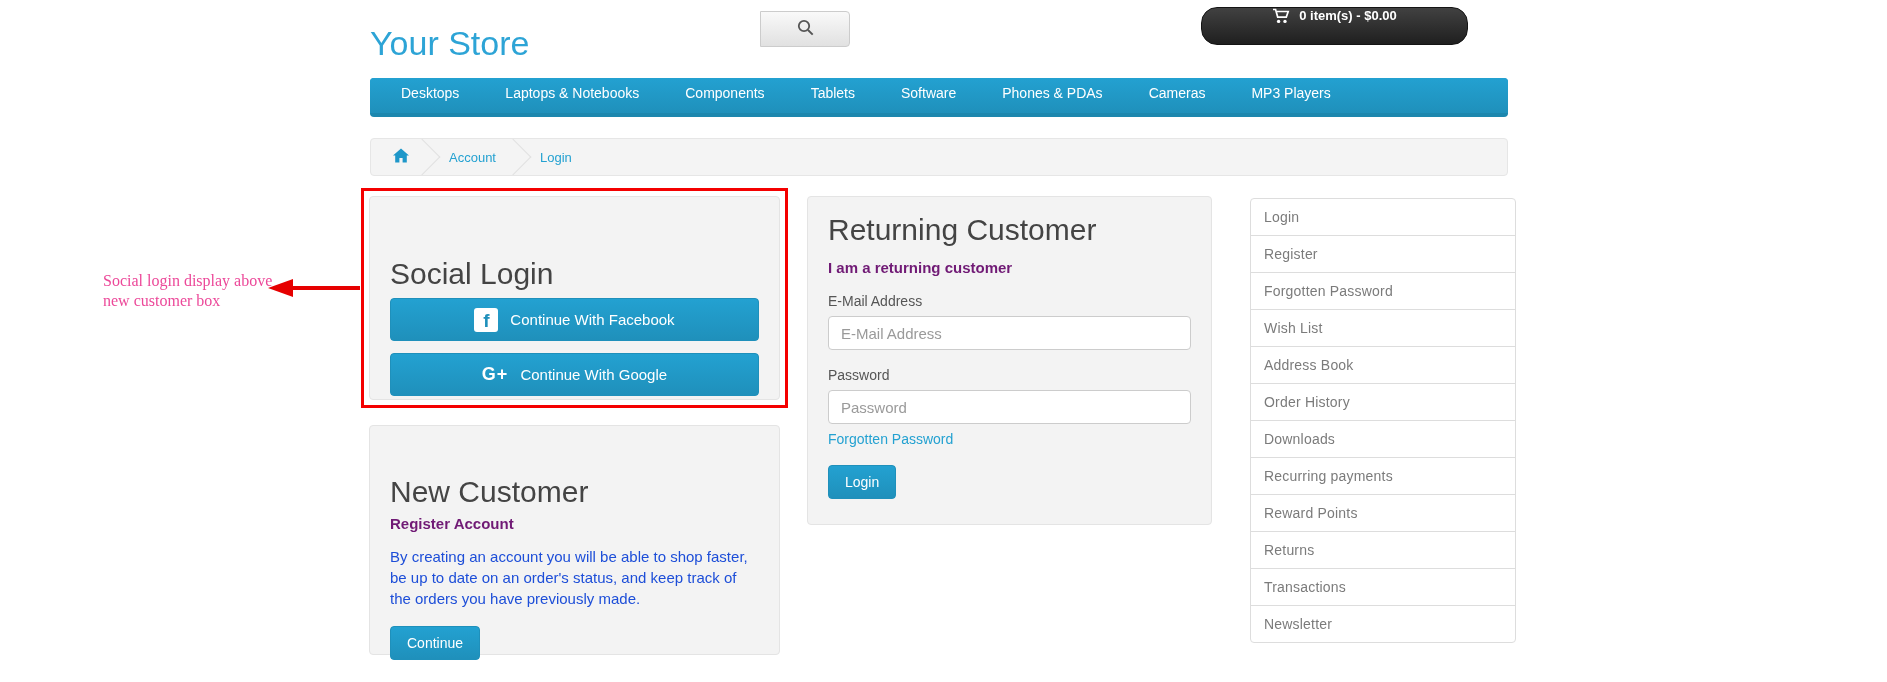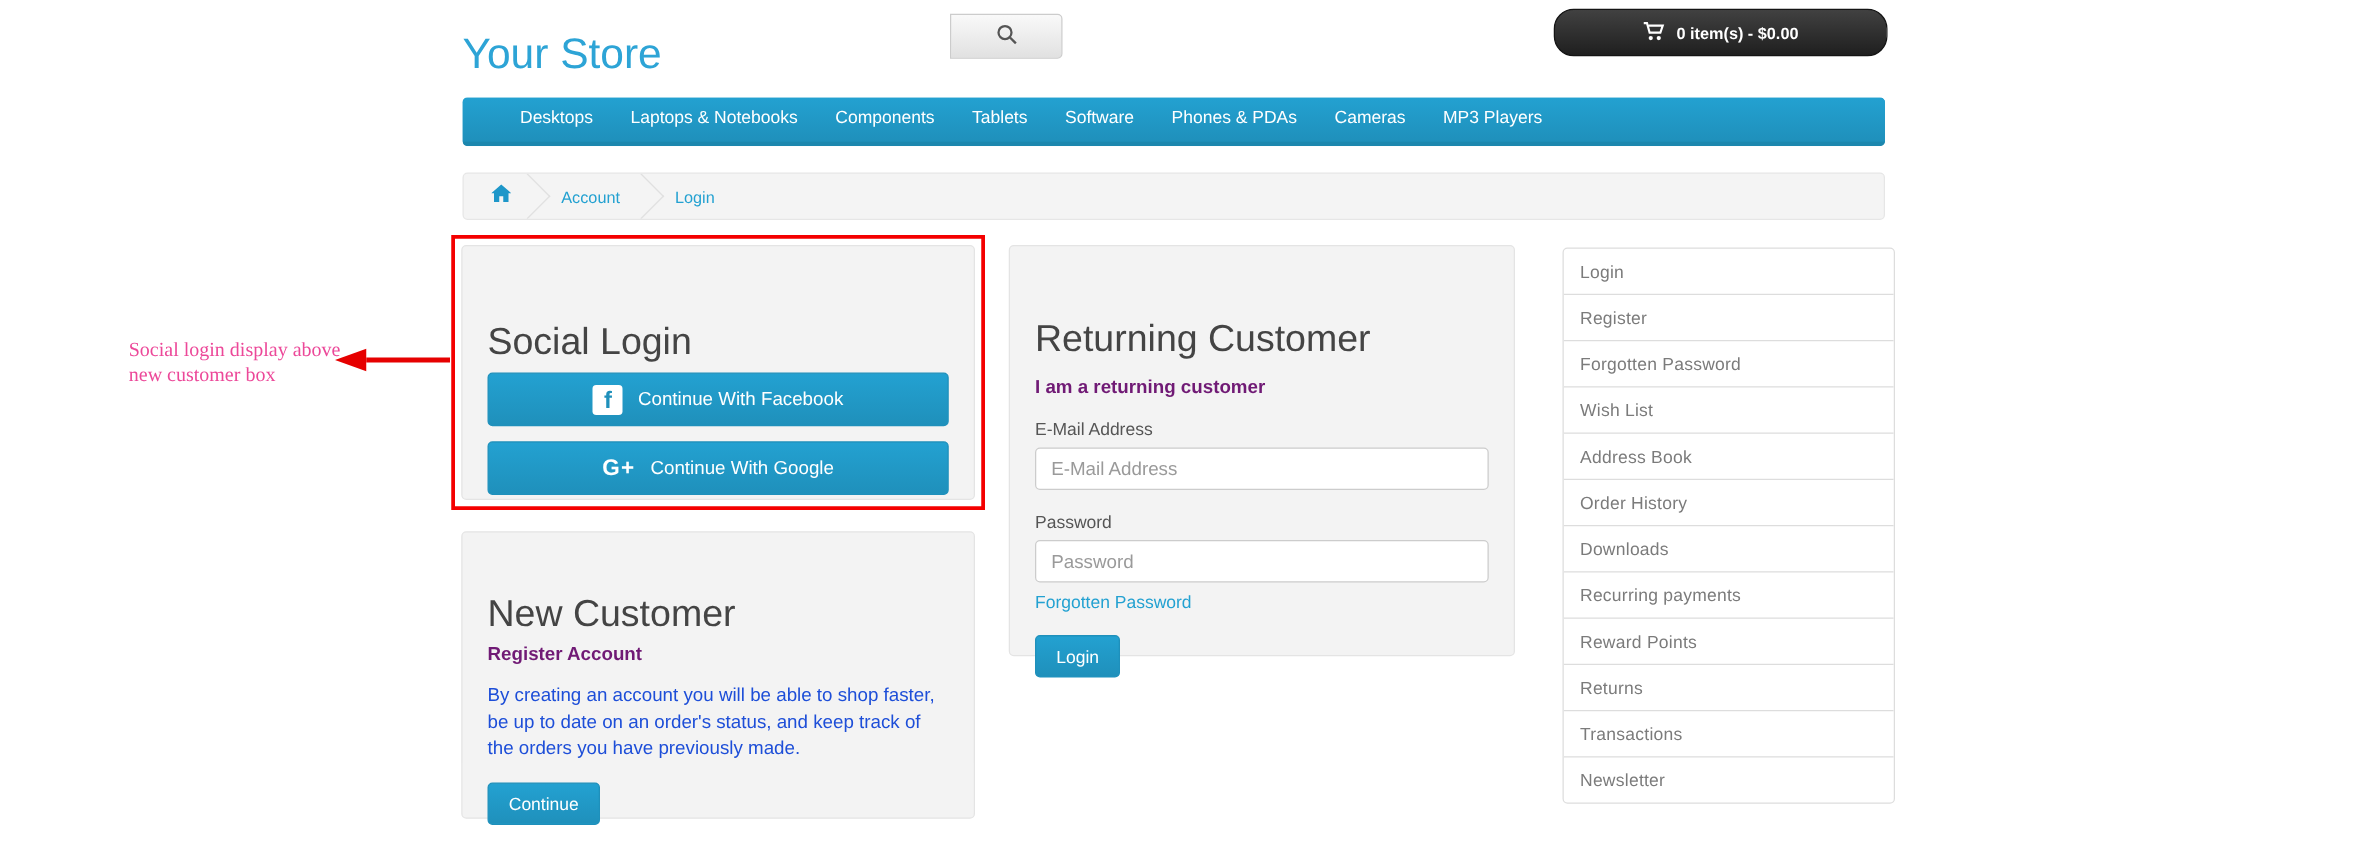--- a/index.html
+++ b/index.html
@@ -11,30 +11,30 @@
   
   .logo { position:absolute; left:1px; top:24px; font-size:34px; color:#2da4d6; cursor:pointer; }
   .search-group { position:absolute; left:391px; top:11px; width:457px; height:36px; display:flex; }
   .search-input { width:367px; height:36px; border:1px solid #ccc; border-right:none;
     border-radius:4px 0 0 4px; padding:0 14px; font-size:14px; color:#555; outline:none;
     font-family:"Liberation Sans","DejaVu Sans",sans-serif; }
   .search-input::placeholder { color:#9a9a9a; }
   .search-btn { width:90px; height:36px; border:1px solid #ccc; border-radius:0 4px 4px 0;
     background:linear-gradient(#f9f9f9,#e1e1e1); display:flex; align-items:center;
     justify-content:center; cursor:pointer; }
-  .cart-btn { position:absolute; left:874px; top:7px; width:267px; height:38px;
+  .cart-btn { position:absolute; left:832px; top:7px; width:267px; height:38px;
     background:linear-gradient(#414141,#1f1f1f); border:1px solid #141414; border-radius:16px;
-    color:#fff; font-size:13px; font-weight:bold; display:flex; align-items:center;
+    color:#fff; font-size:13px; font-weight:bold; display:flex; 
     justify-content:center; gap:9px; cursor:pointer; }
 
   
   .nav { position:absolute; left:1px; top:78px; width:1138px; height:39px;
     background:#229ac8; background-image:linear-gradient(#23a1d1,#1f90bb);
     border-bottom:4px solid #1c87ae; border-radius:4px; }
-  .nav ul { list-style:none; display:flex; height:29px; align-items:center; padding-left:31px; }
+  .nav ul { list-style:none; display:flex; height:29px; align-items:center; padding-left:16px;gap:16px; }
   .nav li { padding:0 15px; color:#fff; font-size:14px; cursor:pointer; white-space:nowrap; }
 
   
   .breadcrumb { position:absolute; left:1px; top:138px; width:1138px; height:38px;
     background:#f4f4f4; border:1px solid #e6e6e6; border-radius:4px;
     display:flex; align-items:center; overflow:hidden; padding-left:10px; }
   .bc-home { display:flex; align-items:center; padding:0 12px; cursor:pointer; }
   .bc-item { display:flex; align-items:center; }
   .bc-sep { width:26px; height:26px; border-top:1px solid #e0e0e0; border-right:1px solid #e0e0e0;
     transform:rotate(45deg); margin:0 -6px 0 -12px; flex:none; }
@@ -56,21 +56,21 @@
     font-weight:bold; font-size:19px; display:flex; align-items:flex-end; justify-content:center;
     line-height:22px; }
   .gp-badge { color:#fff; font-weight:bold; font-size:18px; letter-spacing:1px; }
 
   .newcust-box { left:0; top:425px; width:411px; height:230px; }
   .newcust-box .box-title { margin-top:33px; }
   .newcust-box .box-sub { margin-top:7px; }
   .newcust-box p { margin-top:14px; font-size:15px; color:#1d4ed8; line-height:21px; }
 
   .returning-box { left:438px; top:196px; width:405px; height:329px; }
-  .returning-box .box-title { margin-top:42px; }
+  .returning-box .box-title { }
   .returning-box .box-sub { margin-top:13px; }
   .field-label { display:block; font-size:14px; color:#555; margin:17px 0 7px; }
   .text-input { width:100%; height:34px; border:1px solid #ccc; border-radius:4px; padding:0 12px;
     font-size:15px; color:#666; background:#fff; outline:none;
     font-family:"Liberation Sans","DejaVu Sans",sans-serif; }
   .text-input::placeholder { color:#9a9a9a; }
   .forgot-link { display:inline-block; margin-top:7px; font-size:14px; color:#23a1d1; cursor:pointer; }
 
   .btn-primary { display:inline-block; margin-top:17px; padding:8px 16px; font-size:14px; color:#fff;
     background:#229ac8; background-image:linear-gradient(#23a1d1,#1f90bb); border:1px solid #1f90bb;

